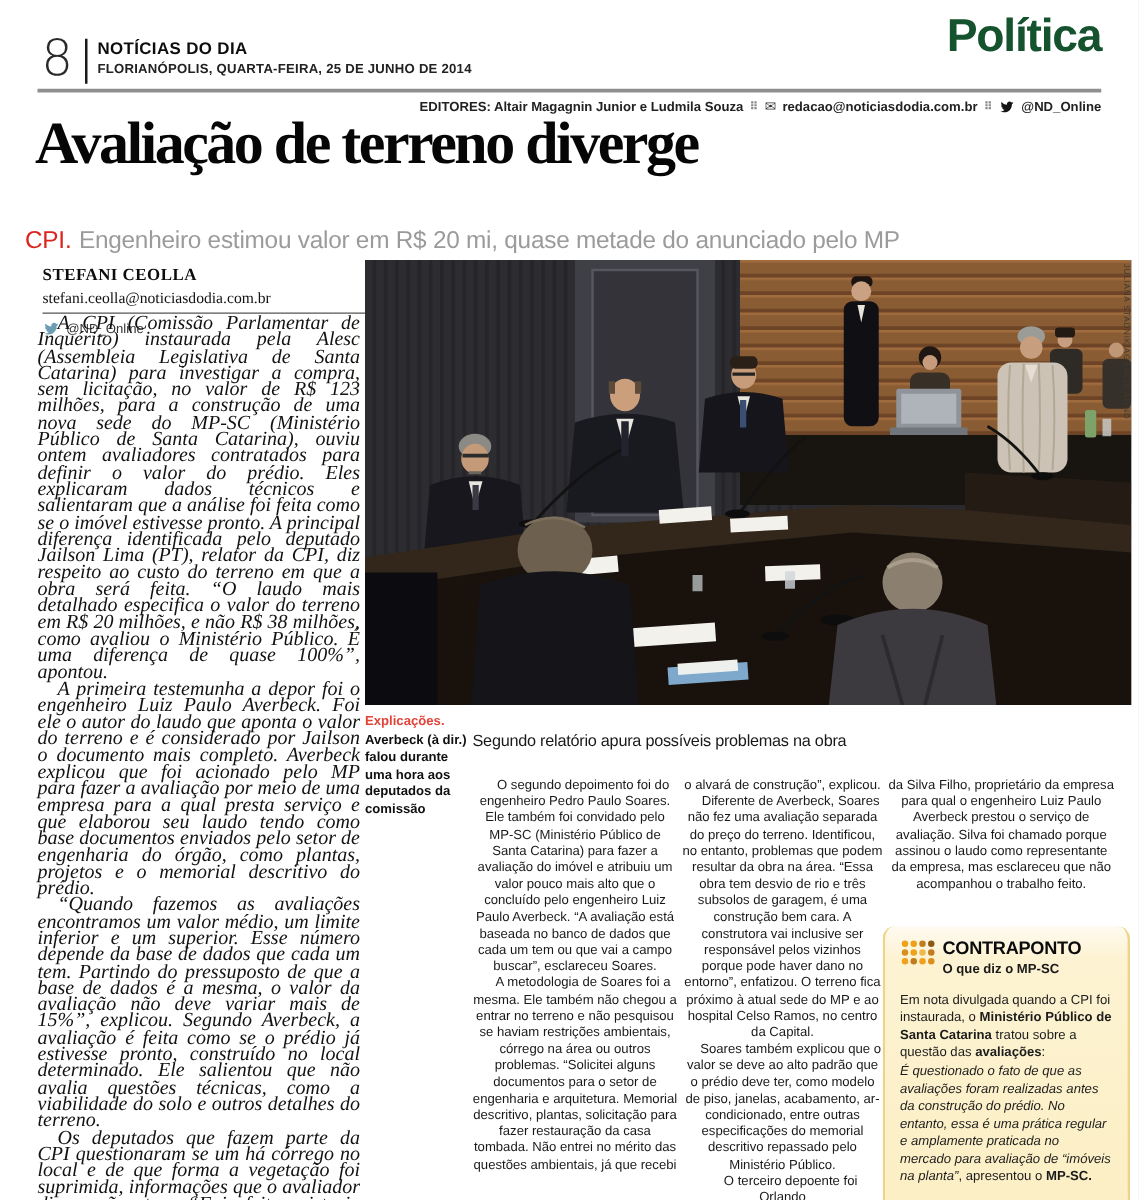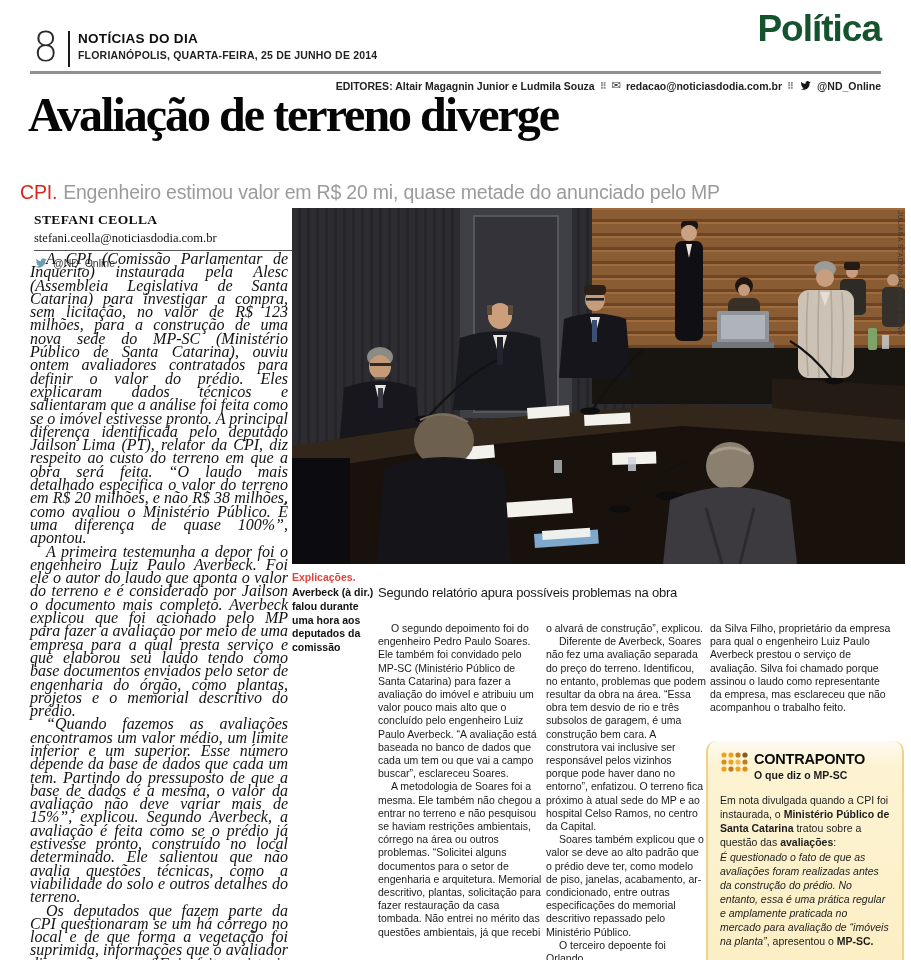--- a/index.html
+++ b/index.html
@@ -57,21 +57,21 @@
 
   
   .caption { position:absolute; left:292px; top:571px; width:90px; font-size:10.5px;
     font-weight:bold; line-height:1.32; color:#101010; }
   .caption .kicker { display:block; color:#e2443a; margin-bottom:1px; }
 
   
   .story2-headline { position:absolute; left:378px; top:585px; width:520px;
     font-size:13px; font-weight:400; letter-spacing:-.2px; color:#191919; }
   .s2col { position:absolute; top:622px; font-size:10.5px; line-height:13.2px; color:#191919; }
-  .s2col p { text-indent:13px; margin:0; }
+  .s2col p { text-indent:13px; margin:0;text-align:center; }
   .s2col p.cont { text-indent:0; }
   .s2col-1 { left:378px; width:164px; }
   .s2col-2 { left:546px; width:160px; }
   .s2col-3 { left:710px; width:182px; }
 
   
   .agenda { position:absolute; left:294px; top:766px; width:88px; text-align:center; }
   .agenda .icon { margin:0 auto 4px; width:42px; height:48px; }
   .agenda .title { font-size:19px; font-weight:bold; letter-spacing:-.3px; color:#0c0c0c; }
   .agenda .text { margin-top:3px; font-size:10.5px; line-height:13.5px; color:#222; }

